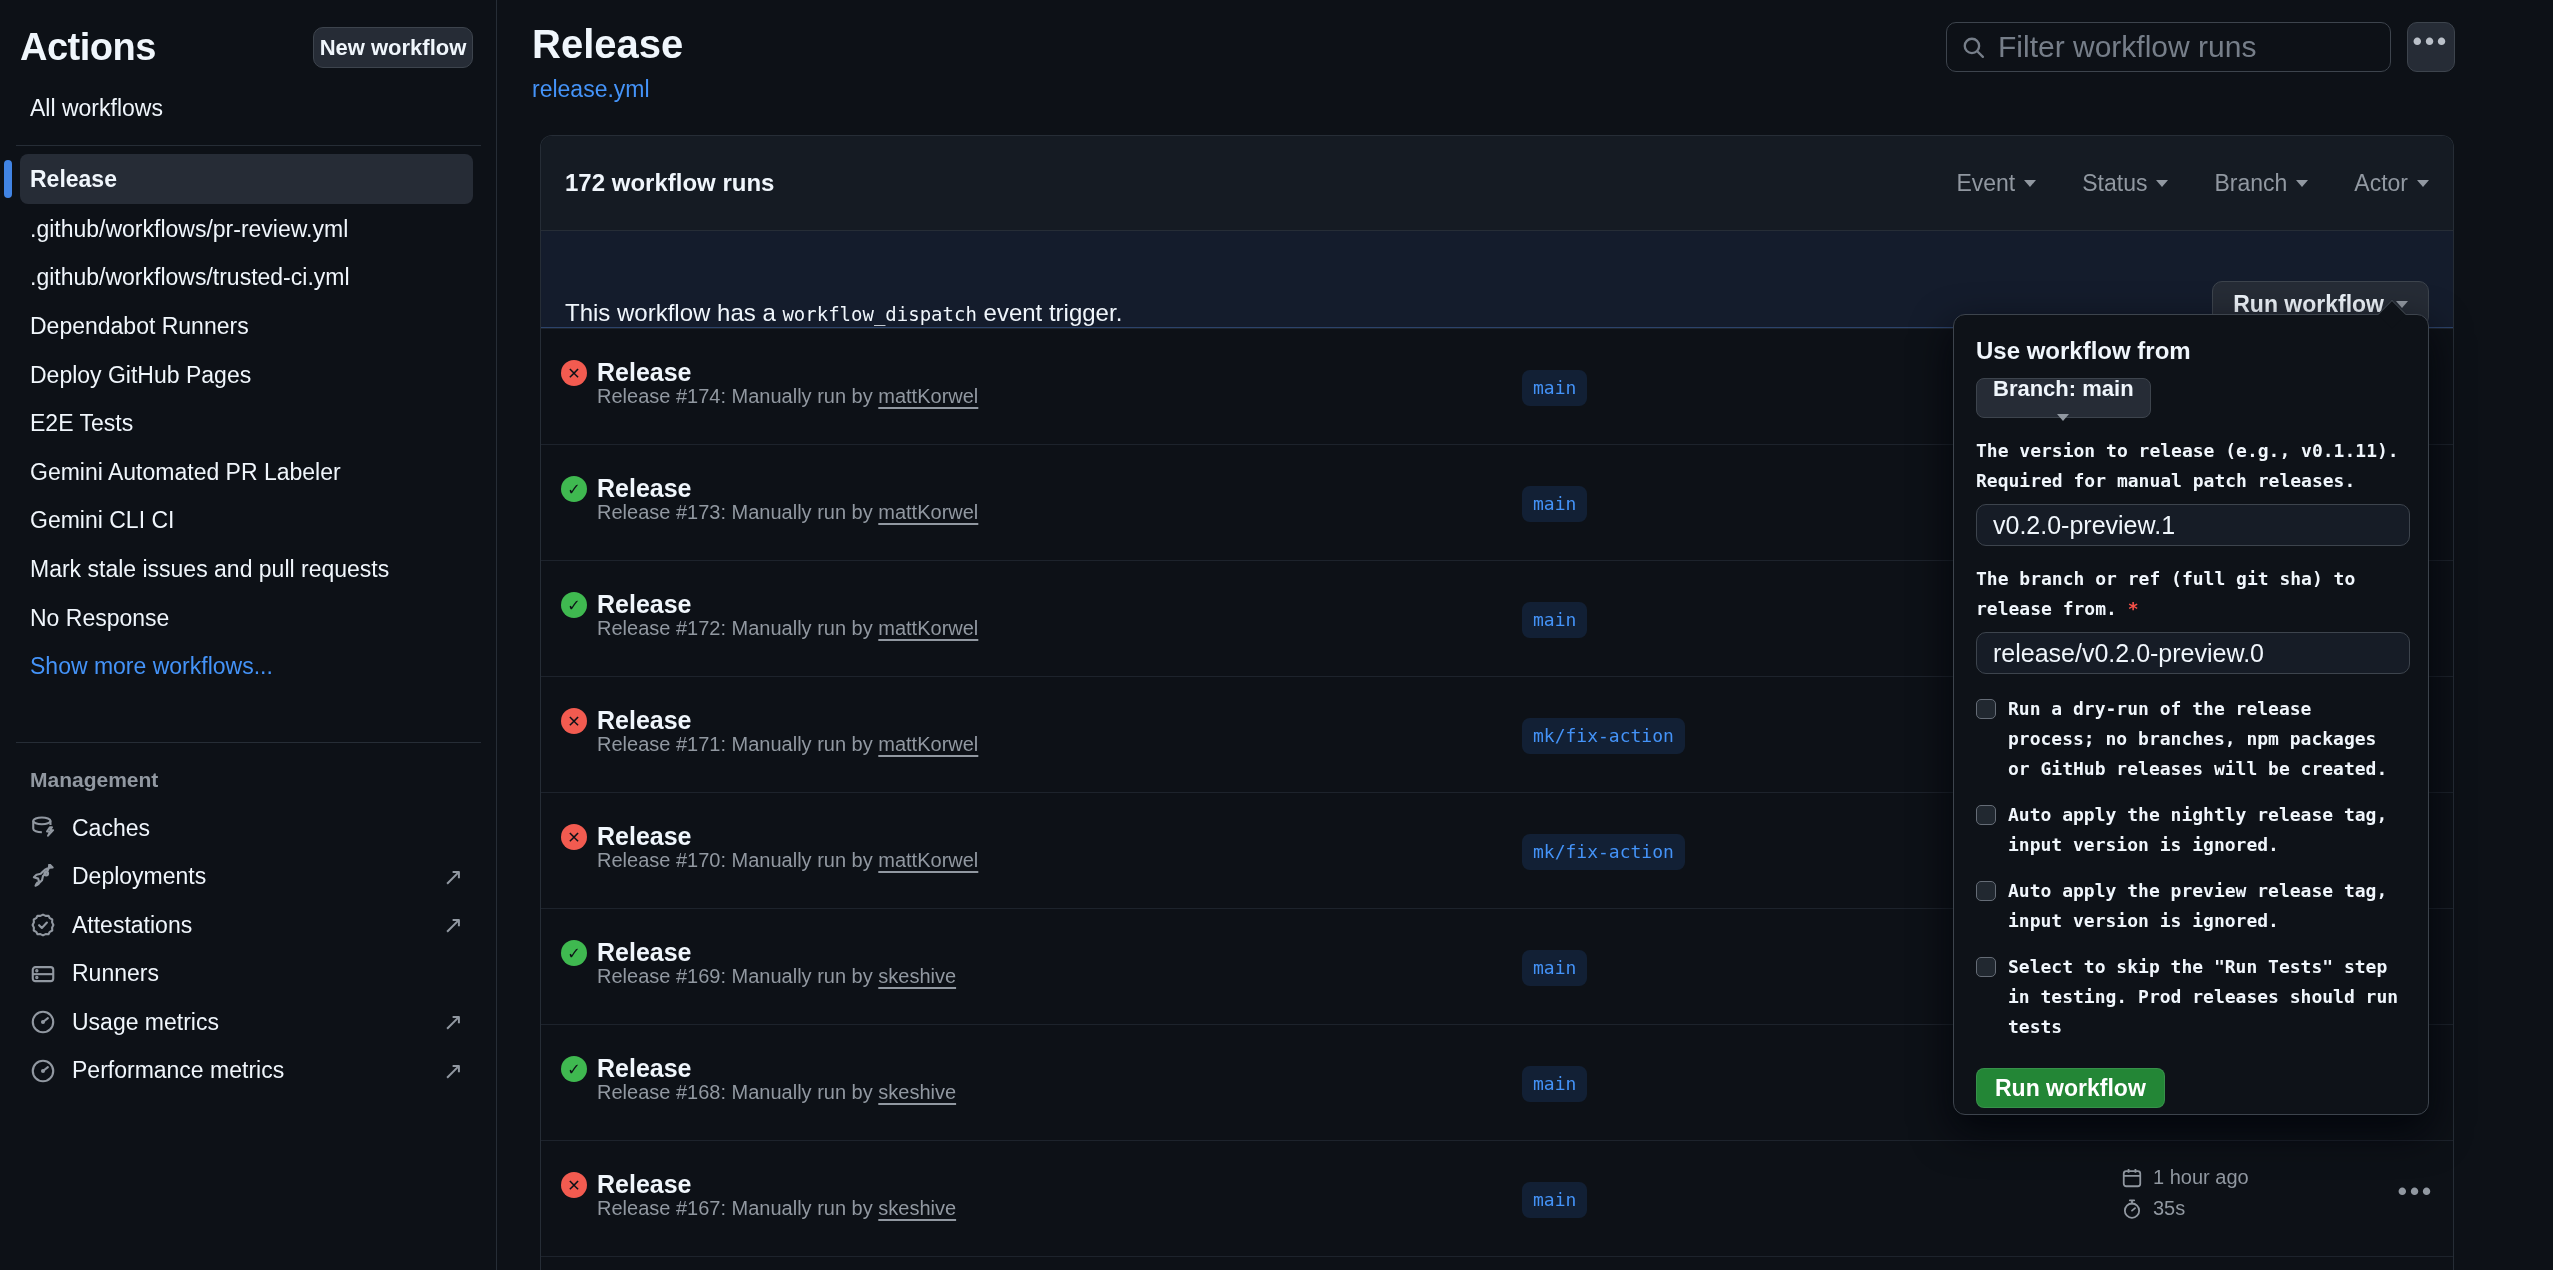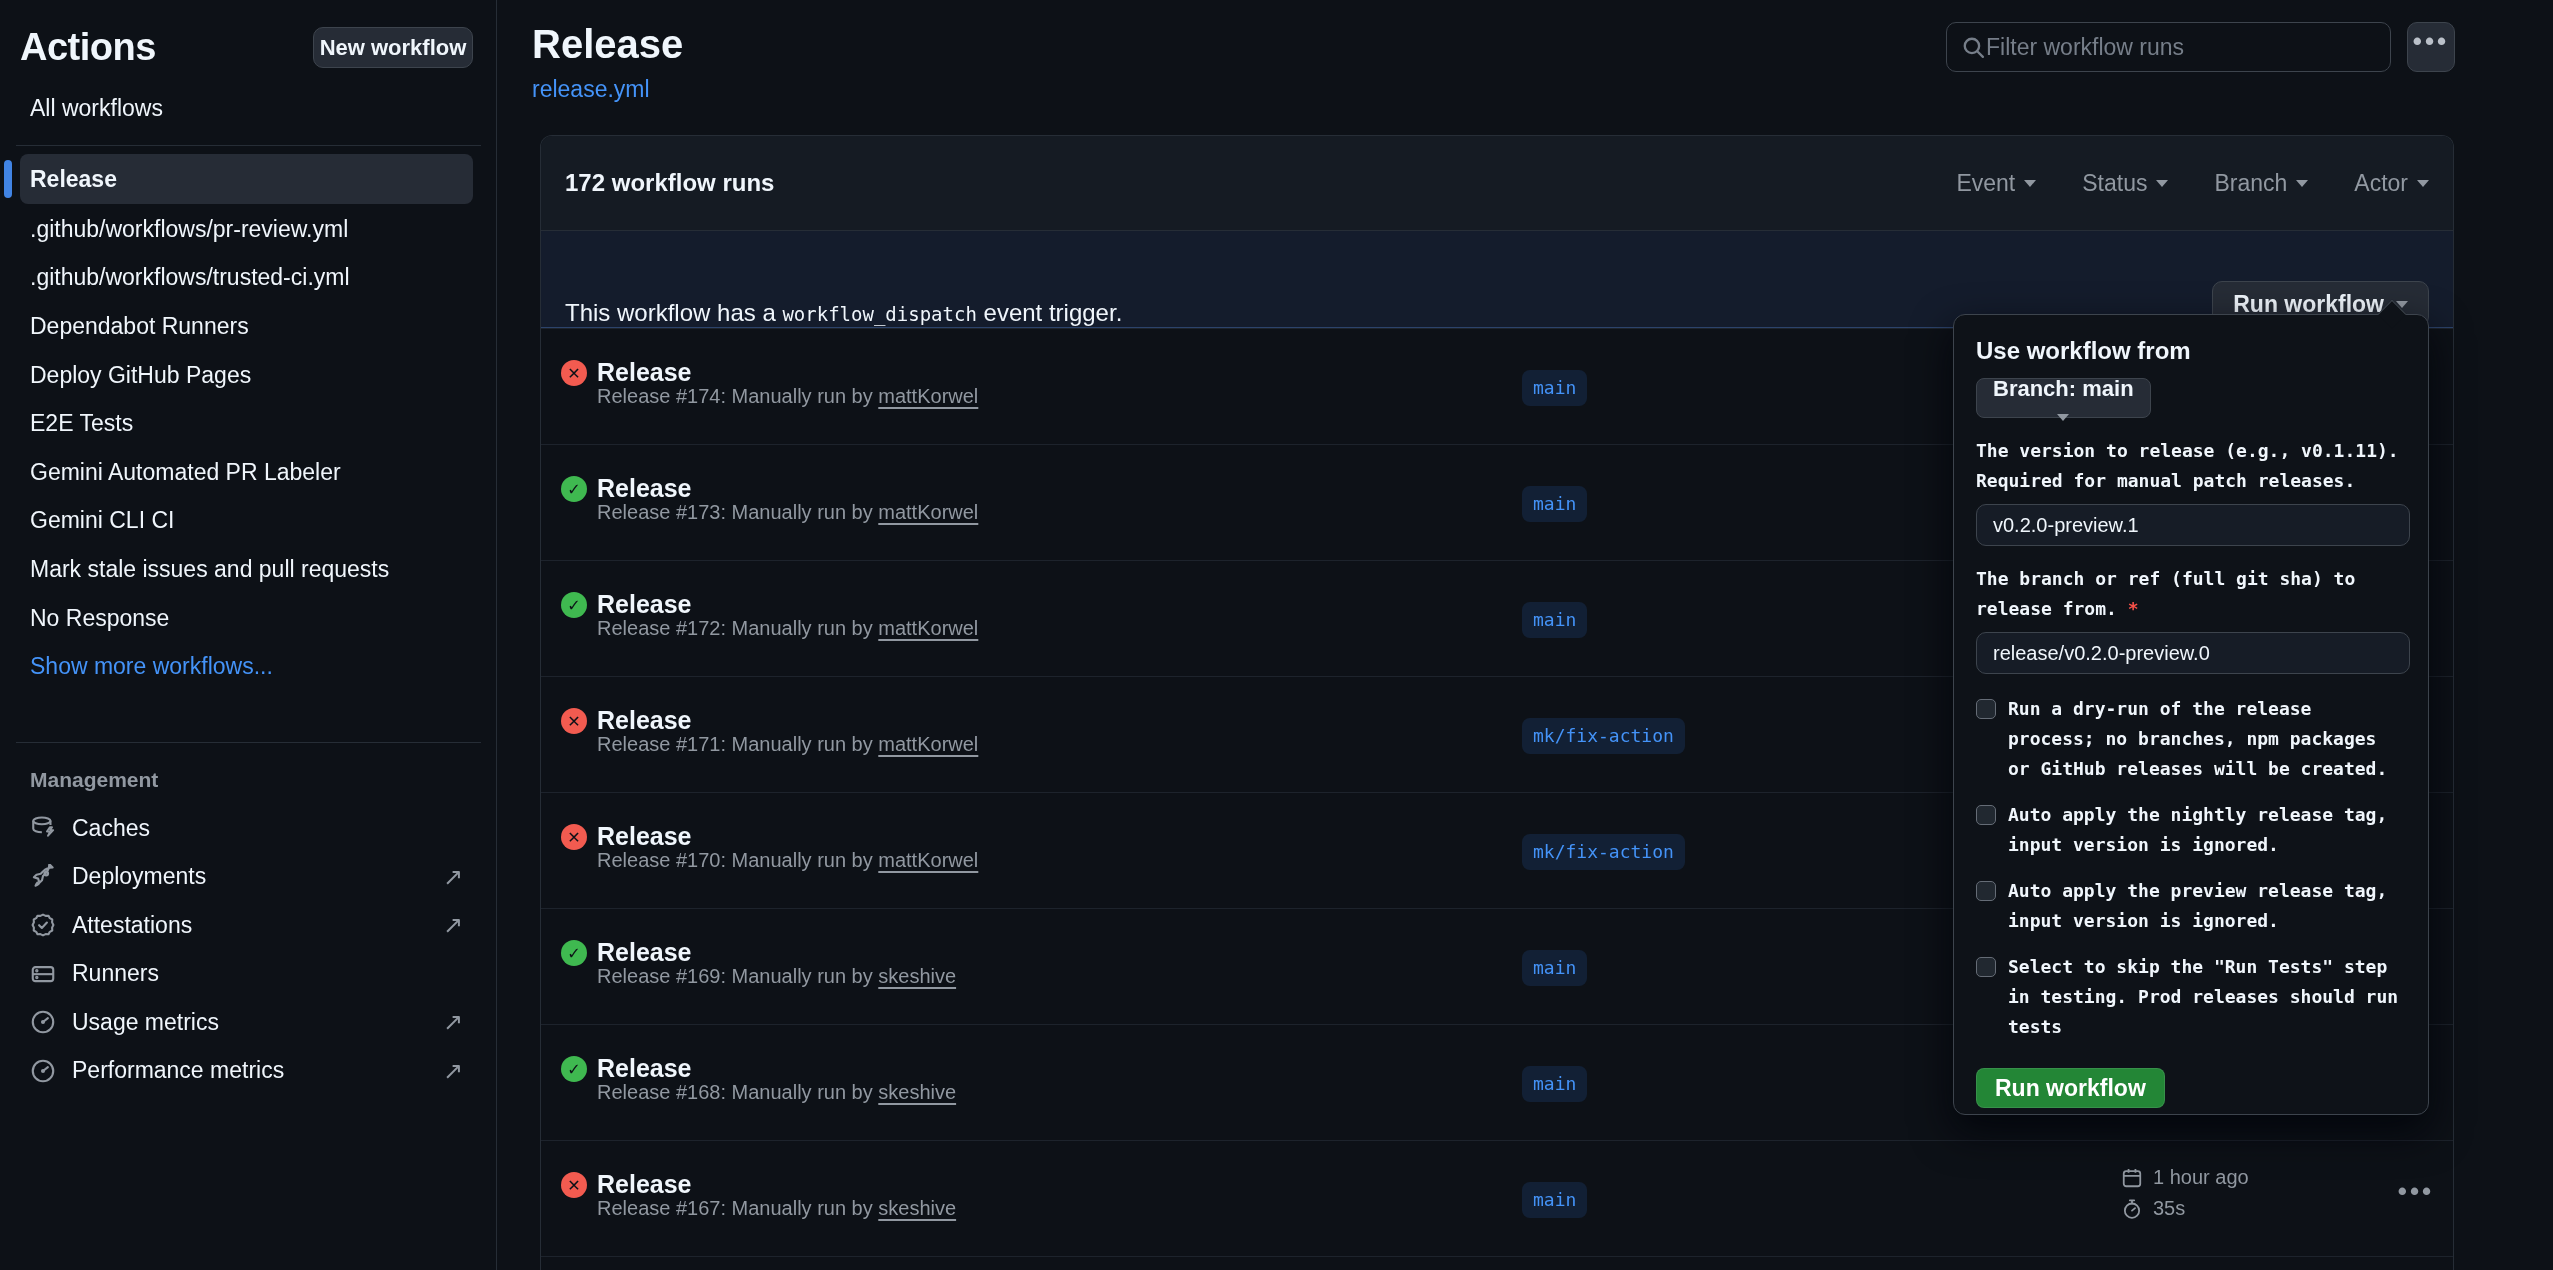--- a/index.html
+++ b/index.html
@@ -44,21 +44,21 @@
   .mgmt-item{display:flex;align-items:center;height:48.5px;padding:0 10px;font-size:23px;color:var(--fg);cursor:pointer;text-align:right;}
   .mgmt-icon{width:26px;height:26px;margin-right:16px;color:var(--fg-muted);flex:none;}
   .mgmt-icon svg{width:26px;height:26px;display:block;}
   .ext-arrow{margin-left:auto;color:var(--fg-muted);font-size:24px;line-height:1;}
 
   
   .page-title{position:absolute;left:532px;top:22px;font-size:40px;font-weight:600;}
   .file-link{position:absolute;left:532px;top:76px;font-size:23px;color:var(--blue);cursor:pointer;}
   .filter-input{position:absolute;left:1946px;top:22px;width:445px;height:50px;border:1px solid var(--border-btn);border-radius:10px;display:flex;align-items:center;padding:0 14px;background:var(--bg);}
   .filter-input svg{width:25px;height:25px;color:var(--fg-faint);flex:none;}
-  .filter-input input{background:transparent;border:none;outline:none;color:var(--fg);font-size:23px;font-family:var(--sans);width:100%;}
+  .filter-input input{background:transparent;border:none;outline:none;color:var(--fg);font-size:30px;font-family:var(--sans);margin-left:12px;width:100%;}
   .filter-input input::placeholder{color:var(--fg-faint);}
   .kebab-btn{position:absolute;left:2407px;top:22px;width:48px;height:50px;font-size:0;}
   .dots{display:inline-block;color:#bac0c9;font-size:26px;font-weight:700;letter-spacing:3px;line-height:0;transform:translateY(-6px);}
 
   
   .runs{position:absolute;left:540px;top:135px;width:1914px;height:1135px;border:1px solid var(--border);border-bottom:none;border-radius:12px 12px 0 0;background:var(--bg);overflow:hidden;}
   .runs-header{display:flex;align-items:center;height:95px;background:var(--bg-header);border-bottom:1px solid var(--border);padding:0 24px;}
   .runs-count{font-size:24px;font-weight:700;}
   .runs-filters{margin-left:auto;display:flex;gap:46px;}
   .filter-dd{display:flex;align-items:center;gap:9px;color:var(--fg-muted);font-size:23px;cursor:pointer;}
@@ -89,21 +89,21 @@
   .row-kebab .dots{color:var(--fg-muted);transform:none;line-height:40px;}
 
   
   .panel{position:absolute;left:1953px;top:314px;width:476px;height:801px;background:#0e1218;border:1px solid var(--border-btn);border-radius:12px;box-shadow:0 16px 40px rgba(1,4,9,.85);padding:22px;z-index:10;}
   .panel-caret{position:absolute;top:-11px;left:428px;width:20px;height:20px;background:#0e1218;border-left:1px solid var(--border-btn);border-top:1px solid var(--border-btn);transform:rotate(45deg);}
   .panel-heading{font-size:24px;font-weight:700;}
   .branch-btn{margin-top:13px;height:40px;padding:0 16px;font-size:22px;font-weight:600;gap:12px;border-radius:8px;flex-direction:column;}
   .branch-btn .caret{color:var(--fg-muted);}
   .mono-label{margin-top:18px;width:450px;font-family:var(--mono);font-size:18px;font-weight:700;line-height:30px;color:var(--fg);}
   .required-star{color:#f85149;}
-  .panel-input{margin-top:8px;width:434px;height:42px;background:#161c26;border:1px solid var(--border-btn);border-radius:10px;color:var(--fg);font-size:20px;font-family:var(--sans);padding:0 16px;outline:none;display:block;}
+  .panel-input{margin-top:8px;width:434px;height:42px;background:#161c26;border:1px solid var(--border-btn);border-radius:10px;color:var(--fg);font-size:25px;font-family:var(--sans);padding:0 16px;outline:none;display:block;}
   .cb-group{margin-top:20px;}
   .cb-row{display:flex;align-items:flex-start;margin-bottom:16px;}
   .checkbox{flex:none;width:20px;height:20px;margin-top:5px;background:#212830;border:1.5px solid #656c76;border-radius:5px;cursor:pointer;}
   .cb-label{margin-left:12px;width:396px;font-family:var(--mono);font-size:18px;font-weight:700;line-height:30px;color:var(--fg);cursor:pointer;}
   .green-btn{margin-top:10px;height:40px;padding:0 18px;background:var(--btn-green);border:1px solid rgba(240,246,252,.1);border-radius:8px;font-size:23px;font-weight:600;color:#fff;}
 </style>
 </head>
 <body>
 
 <div id="stage">

